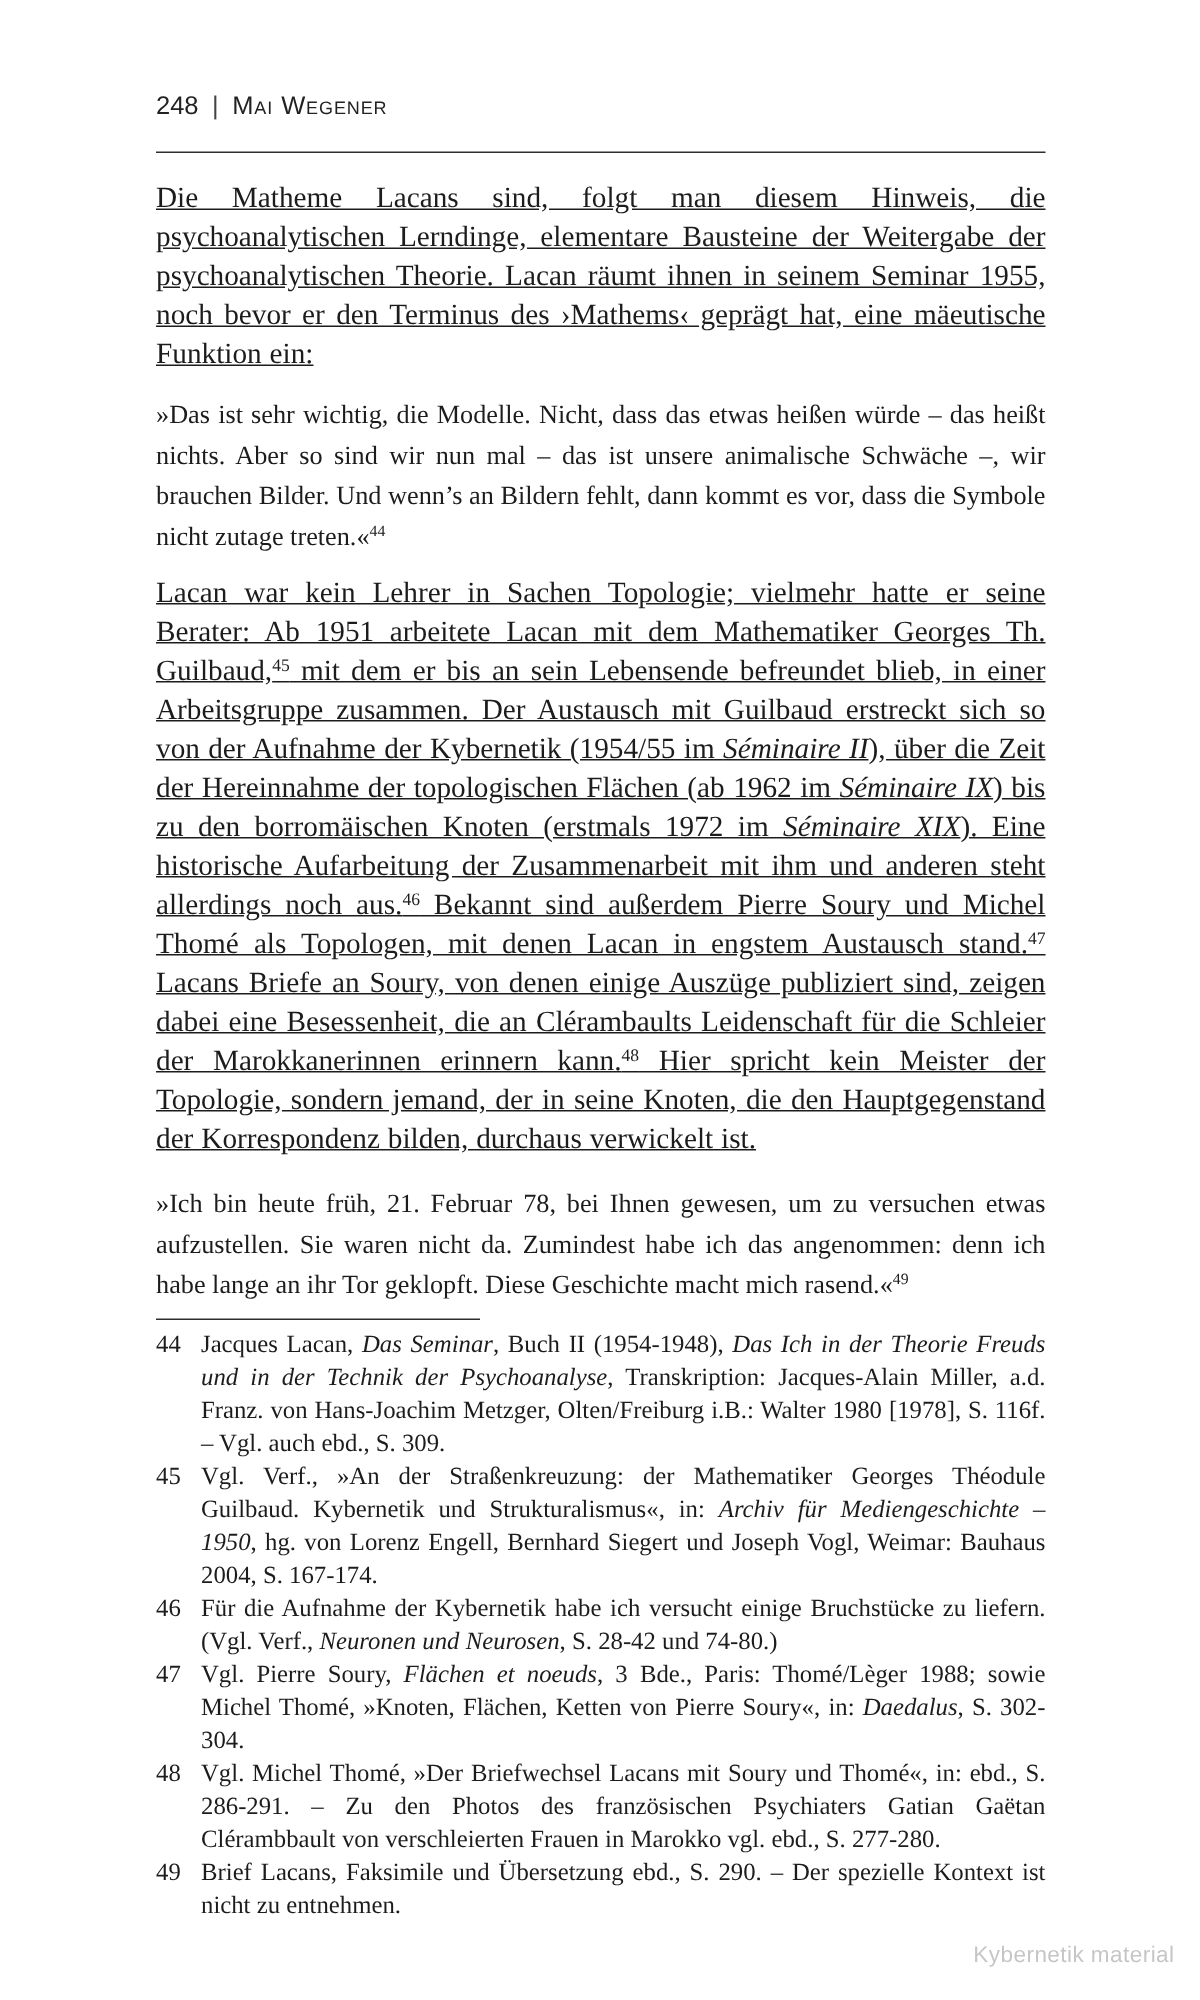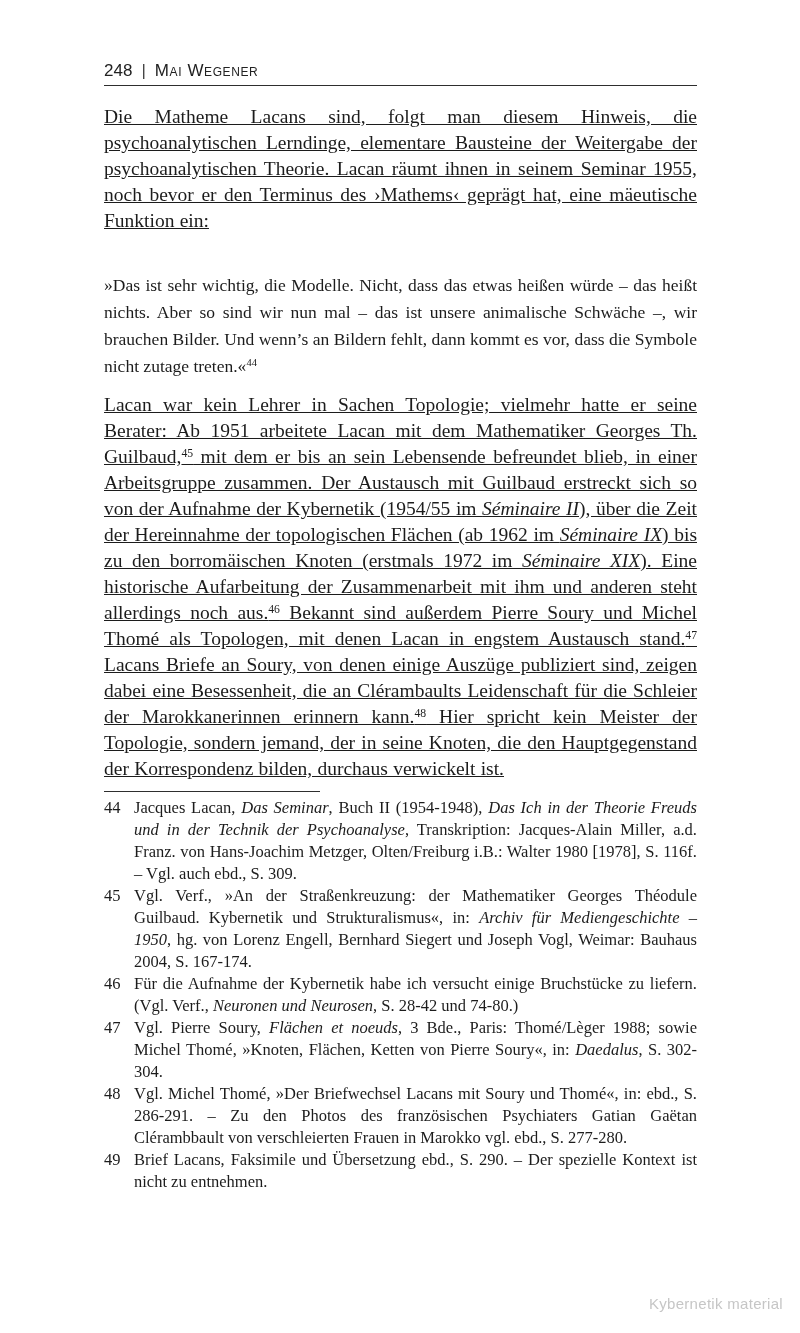--- a/index.html
+++ b/index.html
@@ -21,21 +21,21 @@
     color: #1c1c1c;
   }
   
   .running-head {
     font-family: "Liberation Sans", sans-serif;
     font-size: 17px;
     line-height: 21px;
     display: flex;
     align-items: center;
     gap: 9px;
-    padding-bottom: 4px;
+    padding-bottom: 20px;
     border-bottom: 1.6px solid #2e2e2e;
     color: #222222;
   }
   .running-head .sep {
     font-weight: 400;
     color: #444444;
   }
   .running-head .author {
     font-variant: small-caps;
     letter-spacing: 0.6px;
@@ -55,21 +55,21 @@
   .quote {
     font-family: "Liberation Serif", serif;
     font-size: 17.5px;
     line-height: 27px;
     text-align: justify;
     margin: 0;
     hyphens: auto;
     -webkit-hyphens: auto;
   }
   #block-0 { margin-top: 18px; }
-  #block-1 { margin-top: 38px; }
+  #block-1 { margin-top: 13px; }
   #block-2 { margin-top: 12px; }
   #block-3 { margin-top: 16px; }
   sup {
     font-size: 0.6em;
     line-height: 0;
     vertical-align: baseline;
     position: relative;
     top: -0.55em;
     letter-spacing: 0;
   }
@@ -123,20 +123,21 @@
     <span class="sep">|</span>
     <span class="author">Mai Wegener</span>
   </div>
 
   <p class="para" id="block-0"><span>Die Matheme Lacans sind, folgt man diesem Hinweis, die psychoanalytischen Lerndinge, elementare Bausteine der Weitergabe der psychoanalytischen Theorie. Lacan räumt ihnen in seinem Seminar 1955, noch bevor er den Terminus des ›Mathems‹ geprägt hat, eine mäeutische Funktion ein:</span></p>
 
   <p class="quote" id="block-1"><span>»Das ist sehr wichtig, die Modelle. Nicht, dass das etwas heißen würde – das heißt nichts. Aber so sind wir nun mal – das ist unsere animalische Schwäche –, wir brauchen Bilder. Und wenn’s an Bildern fehlt, dann kommt es vor, dass die Symbole nicht zutage treten.«</span><sup>44</sup></p>
 
   <p class="para" id="block-2"><span>Lacan war kein Lehrer in Sachen Topologie; vielmehr hatte er seine Berater: Ab 1951 arbeitete Lacan mit dem Mathematiker Georges Th. Guilbaud,</span><sup>45</sup><span> mit dem er bis an sein Lebensende befreundet blieb, in einer Arbeitsgruppe zusammen. Der Austausch mit Guilbaud erstreckt sich so von der Aufnahme der Kybernetik (1954/55 im </span><em>Séminaire II</em><span>), über die Zeit der Hereinnahme der topologischen Flächen (ab 1962 im </span><em>Séminaire IX</em><span>) bis zu den borromäischen Knoten (erstmals 1972 im </span><em>Séminaire XIX</em><span>). Eine historische Aufarbeitung der Zusammenarbeit mit ihm und anderen steht allerdings noch aus.</span><sup>46</sup><span> Bekannt sind außerdem Pierre Soury und Michel Thomé als Topologen, mit denen Lacan in engstem Austausch stand.</span><sup>47</sup><span> Lacans Briefe an Soury, von denen einige Auszüge publiziert sind, zeigen dabei eine Besessenheit, die an Clérambaults Leidenschaft für die Schleier der Marokkanerinnen erinnern kann.</span><sup>48</sup><span> Hier spricht kein Meister der Topologie, sondern jemand, der in seine Knoten, die den Hauptgegenstand der Korrespondenz bilden, durchaus verwickelt ist.</span></p>
 
+  <p class="quote" id="block-3"><span>»Ich bin heute früh, 21. Februar 78, bei Ihnen gewesen, um zu versuchen etwas aufzustellen. Sie waren nicht da. Zumindest habe ich das angenommen: denn ich habe lange an ihr Tor geklopft. Diese Geschichte macht mich rasend.«</span><sup>49</sup></p>
 
   <div class="fn-rule"></div>
 
   <div class="footnotes">
     <div class="fn">
       <span class="fn-num">44</span>
       <span class="fn-text"><span>Jacques Lacan, </span><em>Das Seminar</em><span>, Buch II (1954-1948), </span><em>Das Ich in der Theorie Freuds und in der Technik der Psychoanalyse</em><span>, Transkription: Jacques-Alain Miller, a.d. Franz. von Hans-Joachim Metzger, Olten/Freiburg i.B.: Walter 1980 [1978], S. 116f. – Vgl. auch ebd., S. 309.</span></span>
     </div>
     <div class="fn">
       <span class="fn-num">45</span>

